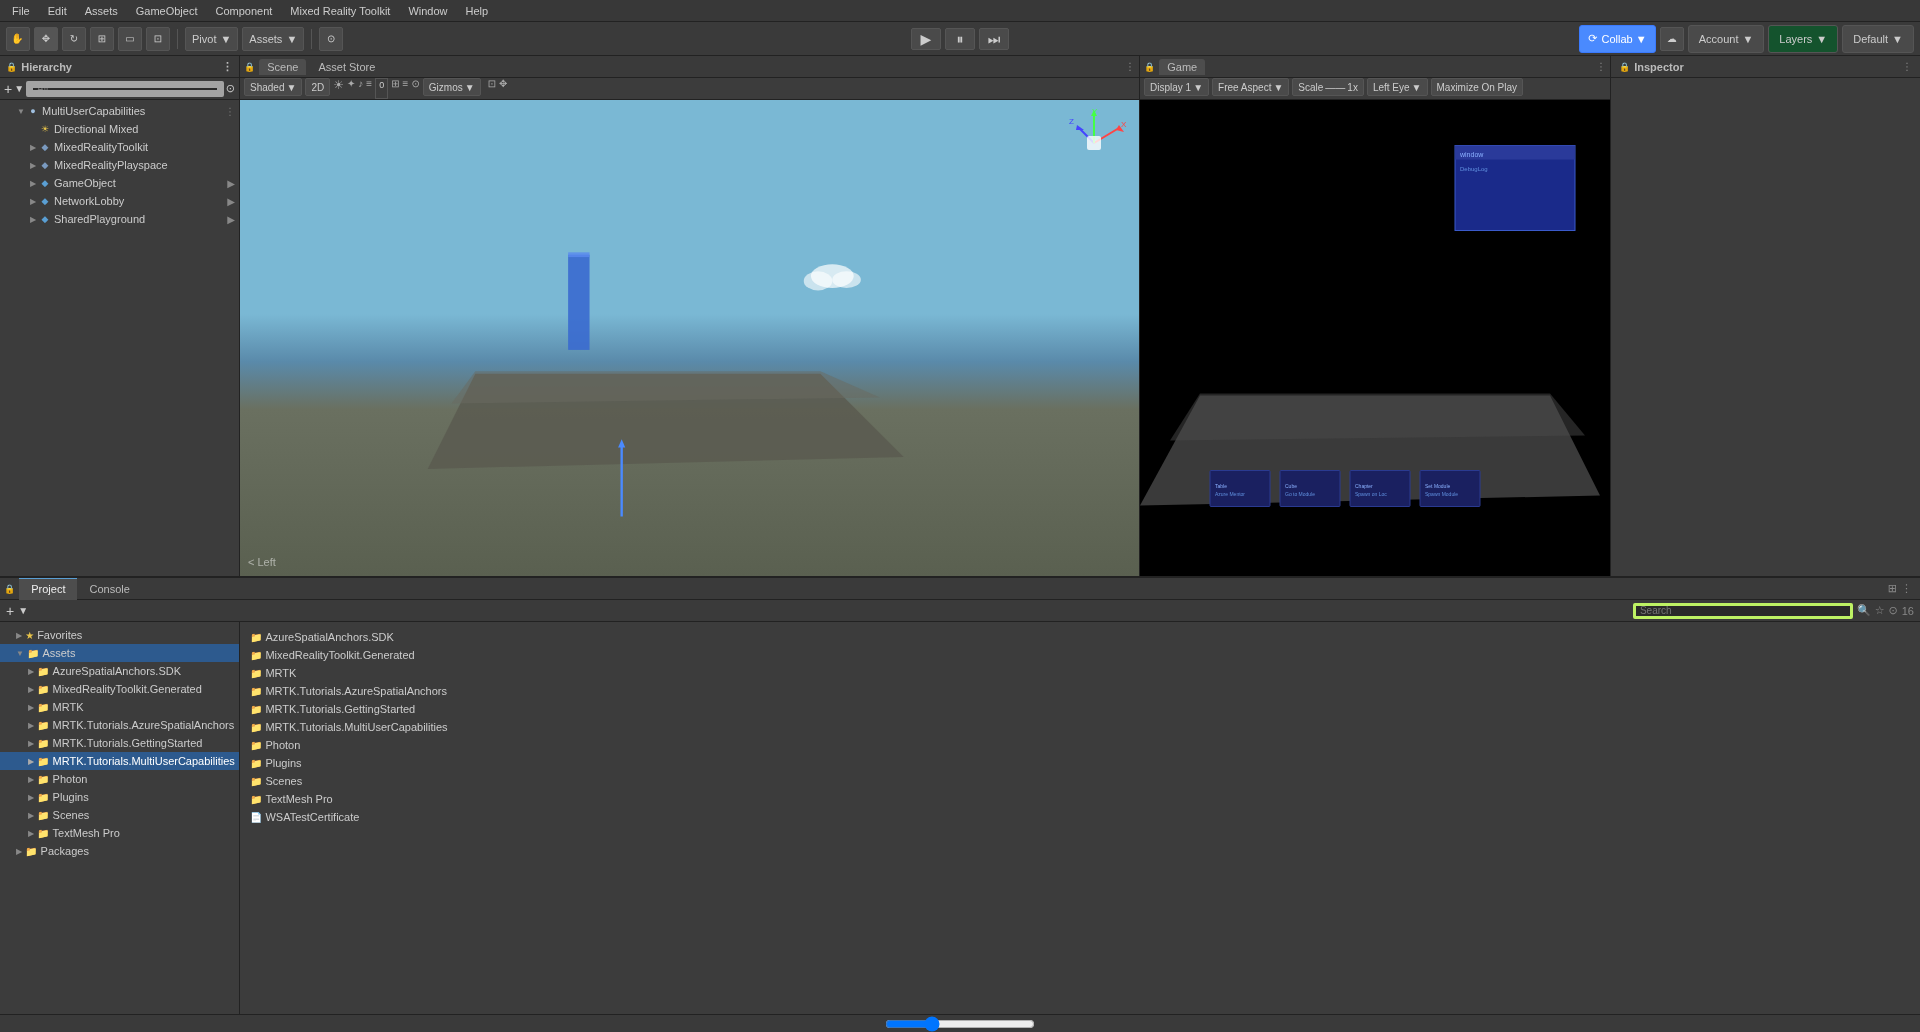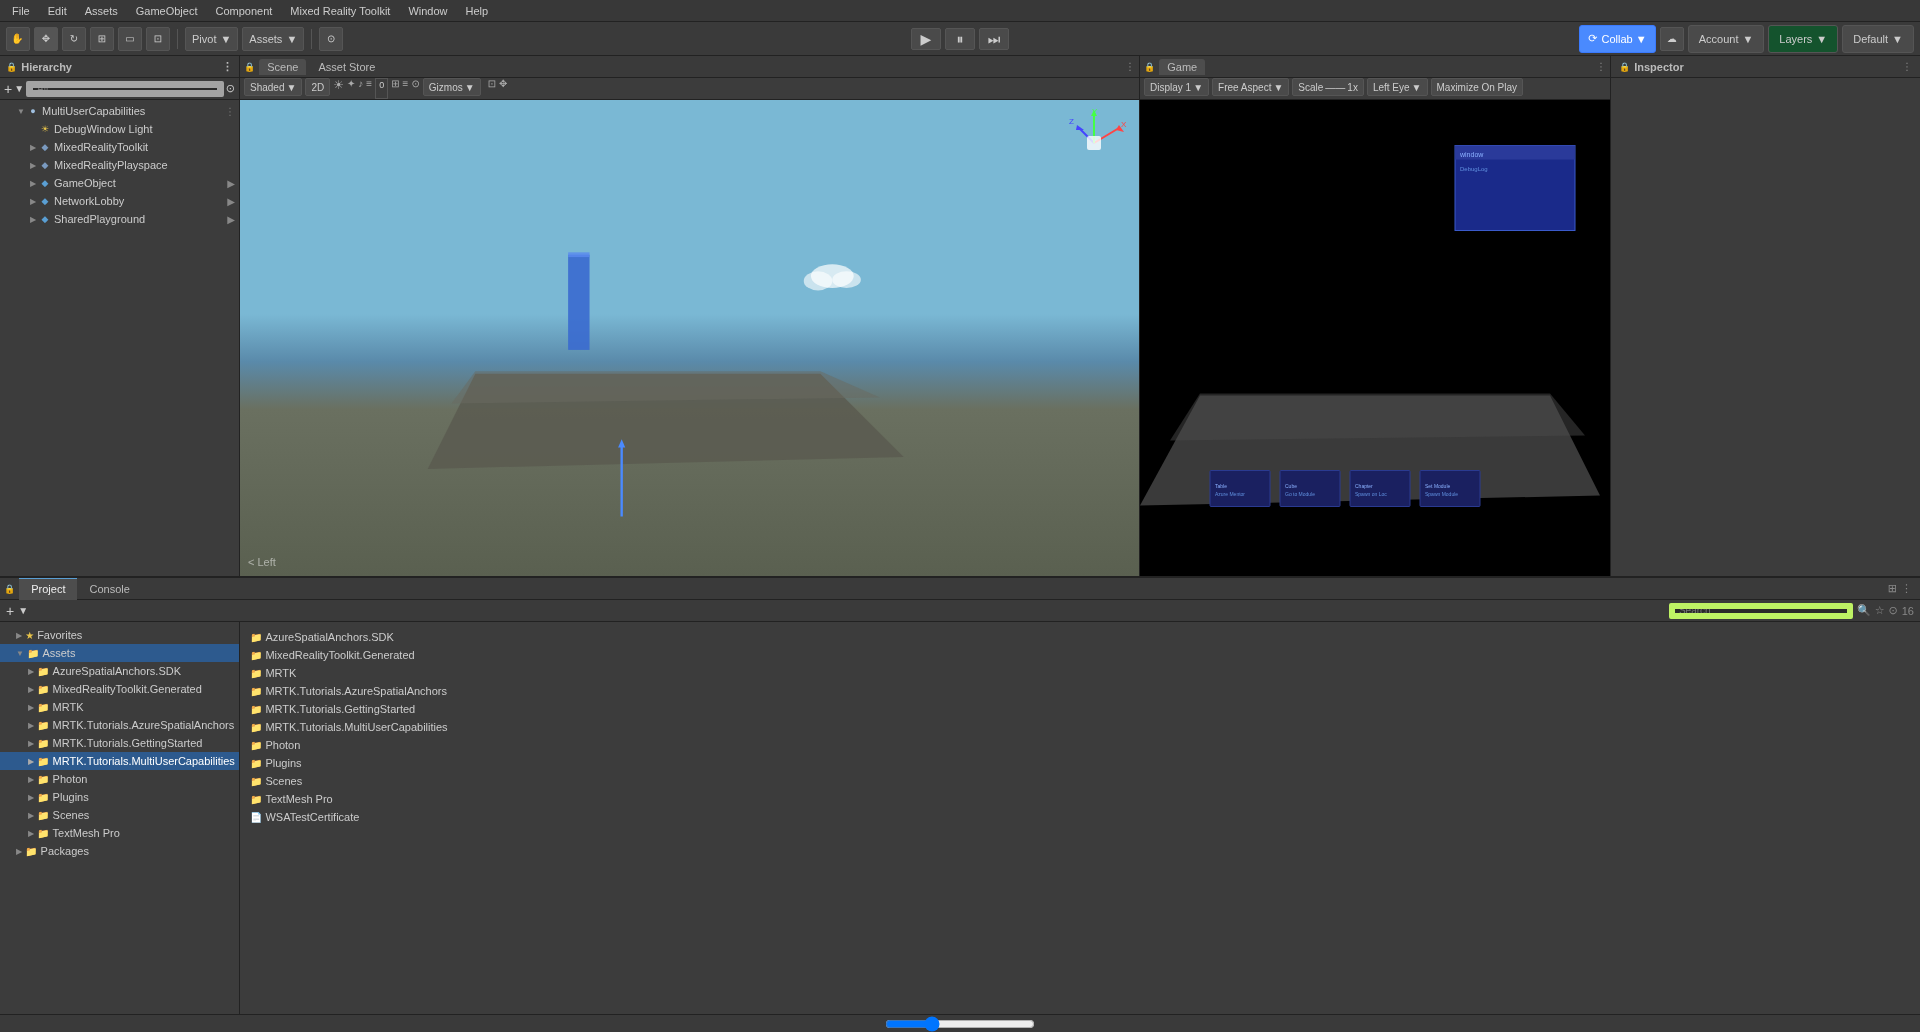--- a/index.html
+++ b/index.html
@@ -91,21 +91,21 @@
 
     
     ::-webkit-scrollbar { width: 8px; height: 8px; }
     ::-webkit-scrollbar-track { background: #2a2a2a; }
     ::-webkit-scrollbar-thumb { background: #555; border-radius: 2px; }
 
     .gizmo-overlay { position: absolute; top: 8px; right: 10px; width: 70px; height: 70px; }
     .view-label { position: absolute; left: 8px; bottom: 8px; font-size: 11px; color: rgba(255,255,255,0.5); }
 
     .project-search { display: flex; align-items: center; gap: 4px; margin-left: auto; }
-    .proj-search-input { width: 184px; height: 16px; background: #2a2a2a; border: 6px solid #bef264; border-radius: 2px; color: #ccc; font-size: 10px; padding: 0 4px; }
+    .proj-search-input { width: 220px; height: 16px; background: #2a2a2a; border: 3px solid #bef264; border-radius: 2px; color: #ccc; font-size: 10px; padding: 0 4px; }
   </style>
 </head>
 <body>
 
 <div id="menu-bar">
   <div class="menu-item">File</div>
   <div class="menu-item">Edit</div>
   <div class="menu-item">Assets</div>
   <div class="menu-item">GameObject</div>
   <div class="menu-item">Component</div>
@@ -186,21 +186,21 @@
           <span class="tree-icon tree-icon-scene">●</span>
           <span class="tree-label">MultiUserCapabilities</span>
           <span class="tree-item-more">⋮</span>
         </div>
 
         <div class="tree-item">
           <span class="tree-indent"></span>
           <span class="tree-indent"></span>
           <span class="tree-arrow"></span>
           <span class="tree-icon tree-icon-light">☀</span>
-          <span class="tree-label">DebugWindow Light</span>
+          <span class="tree-label">Directional Mixed</span>
         </div>
 
         <div class="tree-item">
           <span class="tree-indent"></span>
           <span class="tree-indent"></span>
           <span class="tree-arrow">▶</span>
           <span class="tree-icon tree-icon-gameobj">◆</span>
           <span class="tree-label">MixedRealityToolkit</span>
         </div>
 

